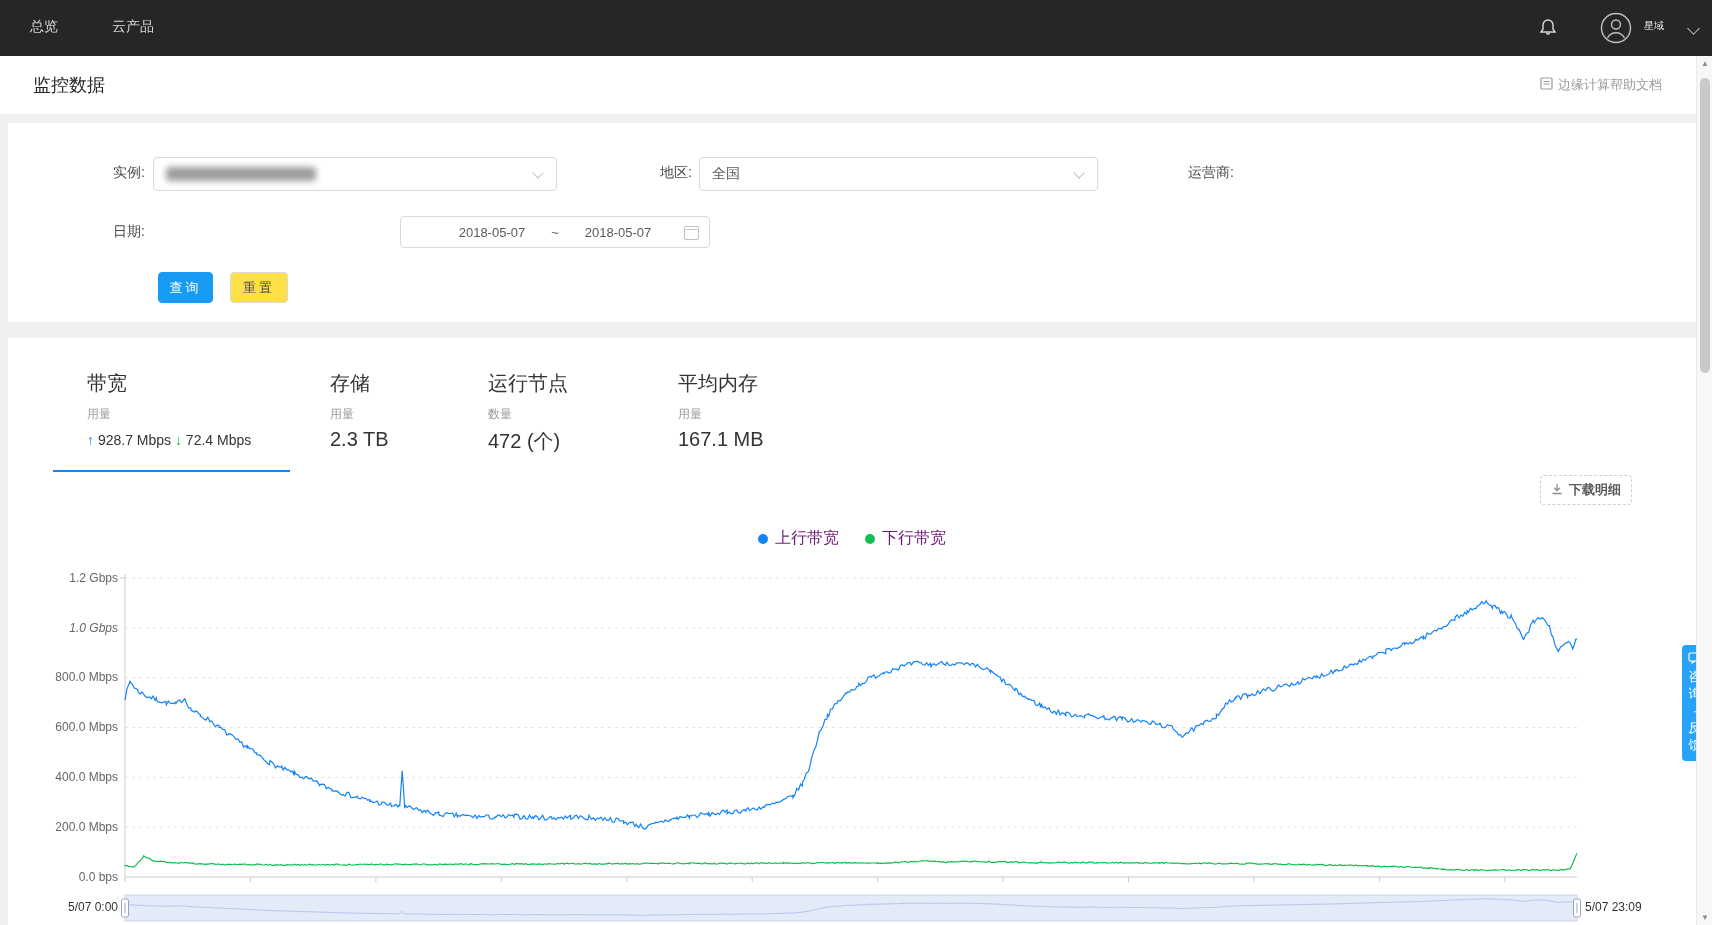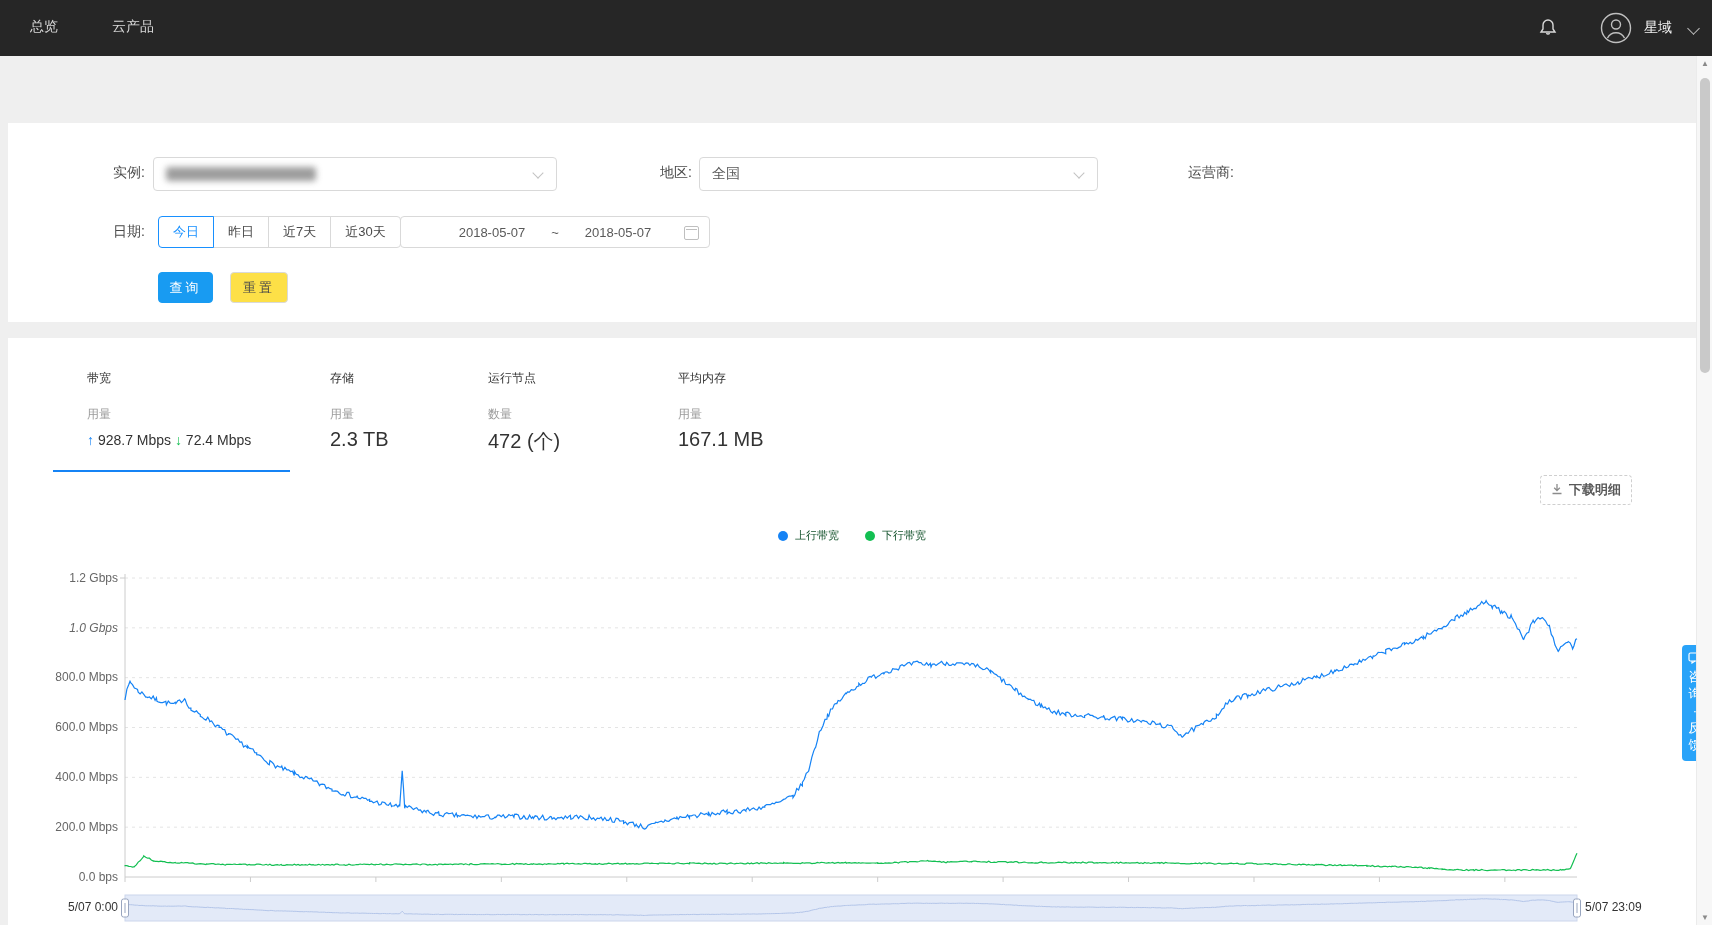--- a/index.html
+++ b/index.html
@@ -6,21 +6,21 @@
   .page{position:relative;width:1712px;height:925px;overflow:hidden;
         font-family:"Liberation Sans","DejaVu Sans",sans-serif;background:#efefef;}
 
   
   .topnav{position:absolute;left:0;top:0;width:1712px;height:56px;background:#262626;}
   .topnav .nav-item{position:absolute;top:18px;font-size:14px;color:#d9d9d9;cursor:pointer;}
   .nav-overview{left:30px;}
   .nav-cloud{left:112px;}
   .bell{position:absolute;left:1536px;top:16px;width:24px;height:24px;cursor:pointer;}
   .avatar{position:absolute;left:1600px;top:12px;width:32px;height:32px;border-radius:50%;cursor:pointer;}
-  .username{position:absolute;left:1644px;top:19px;color:#f2f2f2;font-size:14px;cursor:pointer;}
+  .username{position:absolute;left:1644px;top:19px;color:#f2f2f2;font-size:10px;cursor:pointer;}
   .nav-chev{position:absolute;left:1689px;top:24px;width:8px;height:8px;border-right:1.5px solid #bfbfbf;border-bottom:1.5px solid #bfbfbf;transform:rotate(45deg);}
 
   
   .pagebar{position:absolute;left:0;top:56px;width:1712px;height:58px;background:#fff;}
   .page-title{position:absolute;left:33px;top:17px;margin:0;font-size:18px;font-weight:400;color:#262626;}
   .helplink{position:absolute;left:1540px;top:20px;color:#9b9b9b;font-size:13px;text-decoration:none;cursor:pointer;display:flex;align-items:center;gap:5px;}
 
   
   .card{position:absolute;left:8px;width:1688px;background:#fff;}
   .filter-card{top:123px;height:199px;}
@@ -52,34 +52,34 @@
   .cal-icon{position:absolute;right:10px;top:9px;width:13px;height:12px;border:1.2px solid #bfbfbf;border-radius:2px;}
   .cal-icon:before{content:"";position:absolute;left:1px;right:1px;top:2px;border-top:1.2px solid #bfbfbf;}
 
   .btn{position:absolute;top:149px;height:31px;border-radius:4px;font-size:13px;cursor:pointer;
        font-family:inherit;box-sizing:border-box;}
   .btn-query{left:150px;width:55px;background:#189bf2;border:1px solid #189bf2;color:#fff;letter-spacing:3px;}
   .btn-reset{left:222px;width:58px;background:#fde047;border:1px solid #d9d9d9;color:#4a4a4a;letter-spacing:3px;}
 
   
   .stat{position:absolute;top:0;}
-  .stat-title{position:absolute;top:32px;font-size:12px;color:#333;white-space:nowrap;cursor:pointer;}
+  .stat-title{position:absolute;top:32px;font-size:20px;color:#333;white-space:nowrap;cursor:pointer;}
   .stat-sub{position:absolute;top:68px;font-size:12px;color:#9b9b9b;white-space:nowrap;}
   .stat-value{position:absolute;top:90px;font-size:20px;color:#333;white-space:nowrap;}
   .stat-bw-value{position:absolute;top:94px;font-size:14px;color:#333;white-space:nowrap;}
   .stat-1{left:79px;} .stat-2{left:322px;} .stat-3{left:480px;} .stat-4{left:670px;}
   .arrow{font-size:14px;font-weight:bold;}
   .tab-underline{position:absolute;left:45px;top:132px;width:237px;height:2px;background:#1583f5;}
 
   
   .download{position:absolute;left:1532px;top:137px;width:92px;height:30px;background:#fff;
             border:1px dashed #cfcfcf;border-radius:4px;color:#595959;font-size:13px;cursor:pointer;
             display:flex;align-items:center;justify-content:center;gap:6px;font-family:inherit;font-weight:bold;}
   .legend{position:absolute;left:0;top:190px;width:1688px;display:flex;justify-content:center;gap:26px;}
-  .legend-item{display:flex;align-items:center;gap:7px;font-size:11px;color:#14532d;cursor:pointer;}
+  .legend-item{display:flex;align-items:center;gap:7px;font-size:16px;color:#701a75;cursor:pointer;}
   .legend-dot{width:10px;height:10px;border-radius:50%;}
 
   
   .ylabel{position:absolute;left:10px;width:100px;text-align:right;font-size:12px;color:#666;height:16px;line-height:16px;}
   .yl-0{top:232px;} .yl-1{top:282px;font-style:italic;} .yl-2{top:331px;} .yl-3{top:381px;}
   .yl-4{top:431px;} .yl-5{top:481px;} .yl-6{top:531px;}
   .xlabel{position:absolute;top:561px;font-size:12px;color:#333;height:16px;line-height:16px;}
   .xl-start{left:10px;width:100px;text-align:right;}
   .xl-end{left:1577px;}
 
@@ -115,43 +115,49 @@
       <svg width="32" height="32" viewBox="0 0 32 32" fill="none" stroke="#bfbfbf" stroke-width="1.4">
         <circle cx="16" cy="16" r="14.5"></circle>
           <circle cx="16" cy="12.5" r="4.5"></circle>
           <path d="M7.5 26a9.5 9.5 0 0 1 17 0"></path>
       </svg>
     </span>
     <span class="username">星域</span>
     <span class="nav-chev"></span>
   </header>
 
+  <div class="pagebar">
+    <h1 class="page-title">监控数据</h1>
+    <a class="helplink">
+      <span>
+        <svg width="13" height="13" viewBox="0 0 13 13" fill="none" stroke="#9b9b9b" stroke-width="1.2">
+          <rect x="1" y="1" width="11" height="11" rx="1"></rect>
+            <path d="M3.5 4.5h6M3.5 7h6"></path>
+        </svg>
+      </span>
+      <span>边缘计算帮助文档</span>
+    </a>
+  </div>
 
   <section class="card filter-card">
     <label class="flabel lbl-instance">实例:</label>
     <div class="select sel-instance">
       <span class="redacted"></span>
       <span class="sel-chev"></span>
     </div>
 
     <label class="flabel lbl-region">地区:</label>
     <div class="select sel-region">
       <span class="sel-text">全国</span>
       <span class="sel-chev"></span>
     </div>
 
     <label class="flabel lbl-carrier">运营商:</label>
 
     <label class="flabel lbl-date">日期:</label>
-    <div class="btn-group">
-      <button class="preset active">今日</button>
-      <button class="preset">昨日</button>
-      <button class="preset">近7天</button>
-      <button class="preset">近30天</button>
-    </div>
     <div class="daterange">
       <span>2018-05-07</span>
       <span>~</span>
       <span>2018-05-07</span>
       <span class="cal-icon"></span>
     </div>
 
     <button class="btn btn-query">查询</button>
     <button class="btn btn-reset">重置</button>
   </section>

